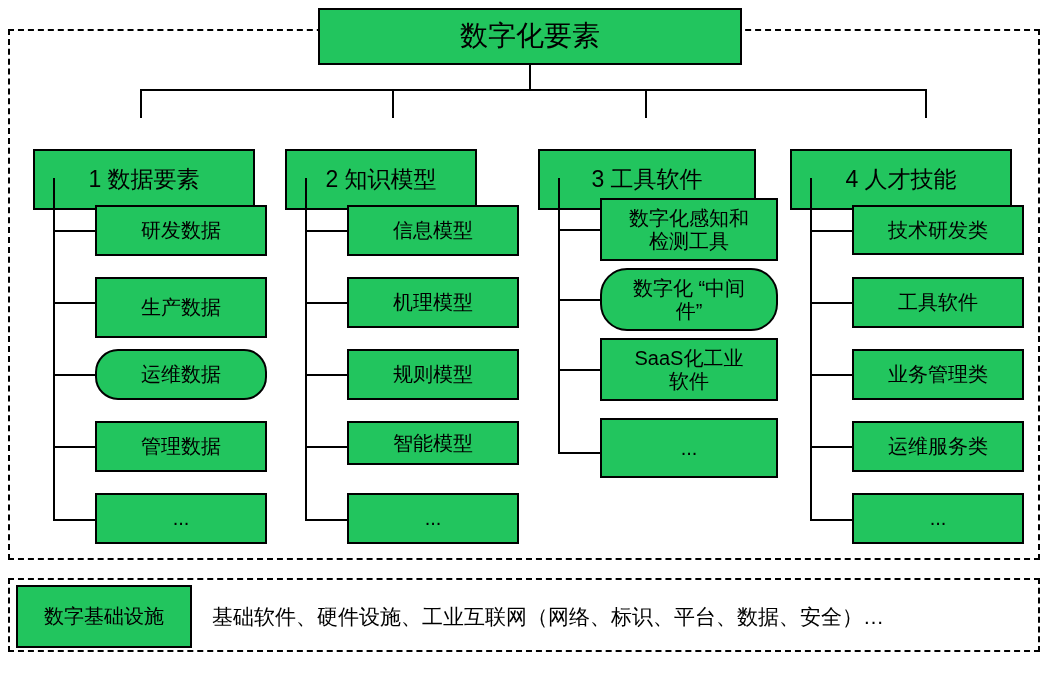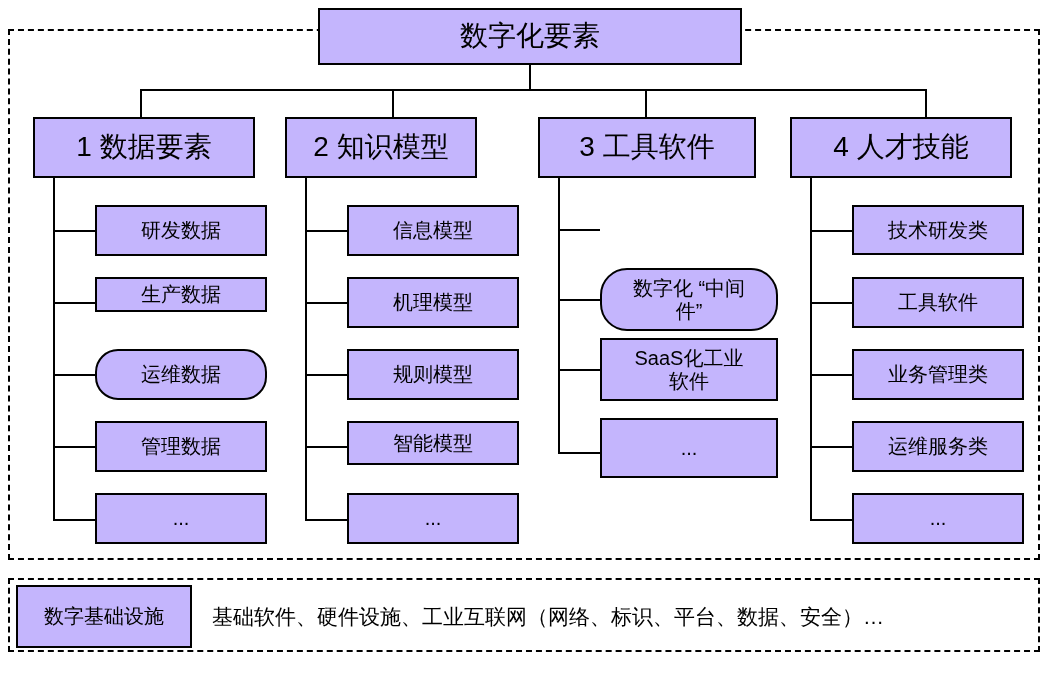--- a/index.html
+++ b/index.html
@@ -17,33 +17,34 @@
     height: 678px;
     background: #ffffff;
     overflow: hidden;
   }
 
   
   .box {
     position: absolute;
     box-sizing: border-box;
     border: 2px solid #000000;
-    background: #c4b5fd;
+    background: #22c55e;
     display: flex;
     align-items: center;
     justify-content: center;
     text-align: center;
     line-height: 1.15;
     white-space: pre-line;
   }
   .root-box {
     font-size: 28px;
   }
   .cat-box {
-    font-size: 28px;
+    font-size: 23px;
+    margin-top: 32px;
   }
   .leaf-box {
     font-size: 20px;
   }
   .infra-box {
     font-size: 20px;
     z-index: 4;
   }
 
   
@@ -92,21 +93,21 @@
   <div class="line-v" style="left:925px; top:89px; height:29px;"></div>
 
   <div class="box cat-box" style="left:33px; top:117px; width:222px; height:61px;">1 数据要素</div>
   <div class="line-v" style="left:53px; top:178px; height:343px;"></div>
   <div class="line-h" style="left:53px; top:230px; width:42px;"></div>
   <div class="line-h" style="left:53px; top:302px; width:42px;"></div>
   <div class="line-h" style="left:53px; top:374px; width:42px;"></div>
   <div class="line-h" style="left:53px; top:446px; width:42px;"></div>
   <div class="line-h" style="left:53px; top:519px; width:42px;"></div>
   <div class="box leaf-box" style="left:95px; top:205px; width:172px; height:51px;">研发数据</div>
-  <div class="box leaf-box" style="left:95px; top:277px; width:172px; height:35px;">生产数据</div>
+  <div class="box leaf-box" style="left:95px; top:277px; width:172px; height:61px;">生产数据</div>
   <div class="box leaf-box" style="left:95px; top:349px; width:172px; height:51px;border-radius:23px;">运维数据</div>
   <div class="box leaf-box" style="left:95px; top:421px; width:172px; height:51px;">管理数据</div>
   <div class="box leaf-box" style="left:95px; top:493px; width:172px; height:51px;">...</div>
 
   <div class="box cat-box" style="left:285px; top:117px; width:192px; height:61px;">2 知识模型</div>
   <div class="line-v" style="left:305px; top:178px; height:343px;"></div>
   <div class="line-h" style="left:305px; top:230px; width:42px;"></div>
   <div class="line-h" style="left:305px; top:302px; width:42px;"></div>
   <div class="line-h" style="left:305px; top:374px; width:42px;"></div>
   <div class="line-h" style="left:305px; top:446px; width:42px;"></div>
@@ -116,20 +117,22 @@
   <div class="box leaf-box" style="left:347px; top:349px; width:172px; height:51px;">规则模型</div>
   <div class="box leaf-box" style="left:347px; top:421px; width:172px; height:44px;">智能模型</div>
   <div class="box leaf-box" style="left:347px; top:493px; width:172px; height:51px;">...</div>
 
   <div class="box cat-box" style="left:538px; top:117px; width:218px; height:61px;">3 工具软件</div>
   <div class="line-v" style="left:558px; top:178px; height:276px;"></div>
   <div class="line-h" style="left:558px; top:229px; width:42px;"></div>
   <div class="line-h" style="left:558px; top:299px; width:42px;"></div>
   <div class="line-h" style="left:558px; top:369px; width:42px;"></div>
   <div class="line-h" style="left:558px; top:452px; width:42px;"></div>
+  <div class="box leaf-box" style="left:600px; top:198px; width:178px; height:63px;">数字化感知和
+检测工具</div>
   <div class="box leaf-box" style="left:600px; top:268px; width:178px; height:63px;border-radius:27px;">数字化 “中间
 件”</div>
   <div class="box leaf-box" style="left:600px; top:338px; width:178px; height:63px;">SaaS化工业
 软件</div>
   <div class="box leaf-box" style="left:600px; top:418px; width:178px; height:60px;">...</div>
 
   <div class="box cat-box" style="left:790px; top:117px; width:222px; height:61px;">4 人才技能</div>
   <div class="line-v" style="left:810px; top:178px; height:343px;"></div>
   <div class="line-h" style="left:810px; top:230px; width:42px;"></div>
   <div class="line-h" style="left:810px; top:302px; width:42px;"></div>

